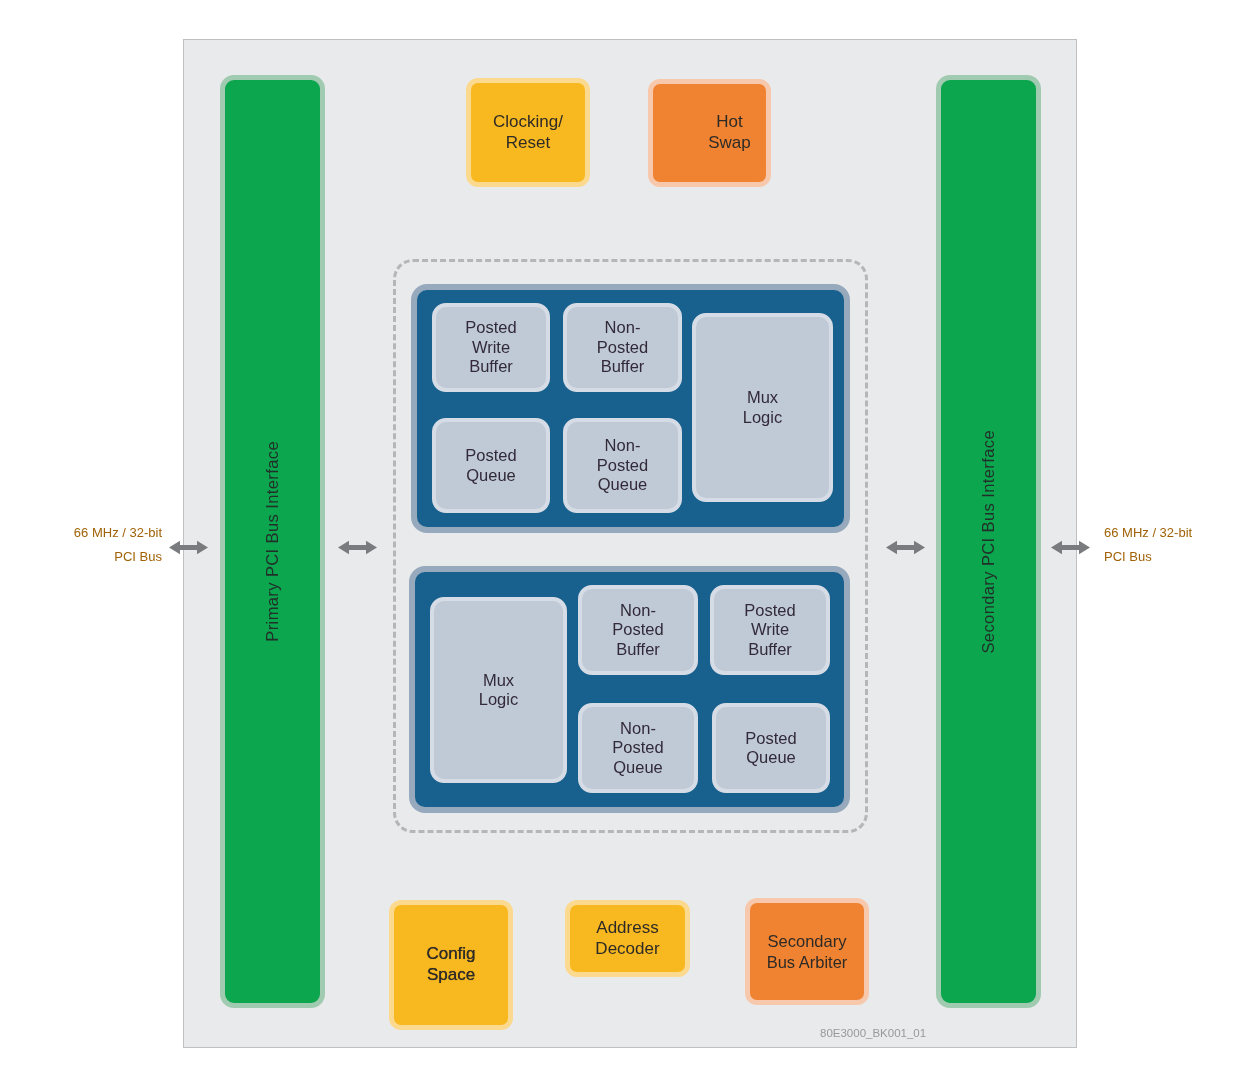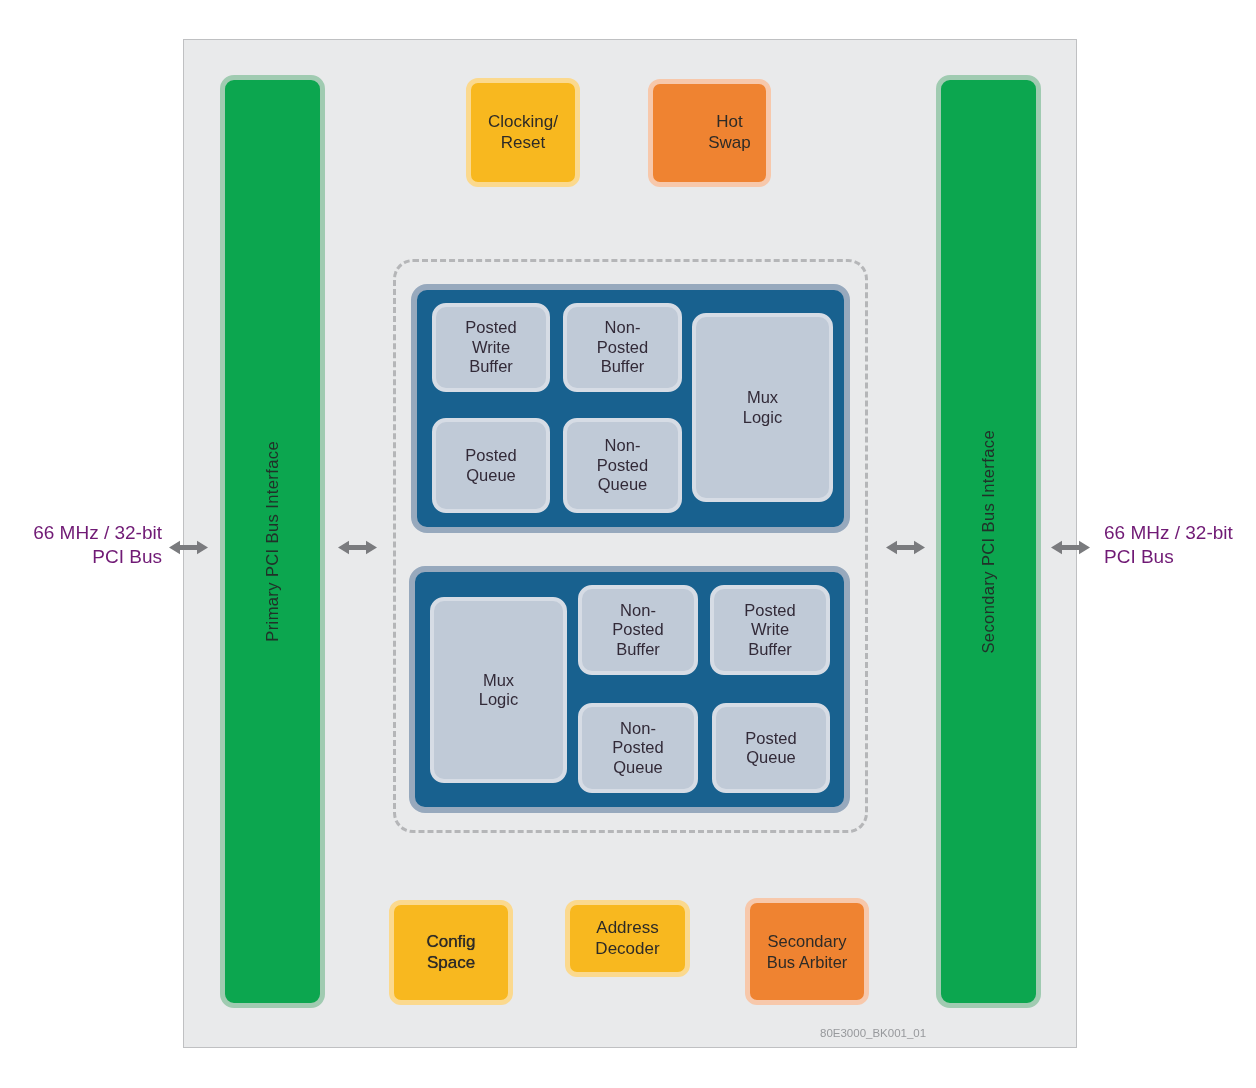--- a/index.html
+++ b/index.html
@@ -33,23 +33,23 @@
 
   
   .block {
     position:absolute; border-radius:12px;
     display:flex; align-items:center; justify-content:center;
     text-align:center; white-space:pre-line;
     font-size:17px; line-height:1.22; color:#2e2b27;
   }
   .yellow { background:#f8b81f; border:5px solid #fbd98e; }
   .orange { background:#ef8331; border:5px solid #f7c8ab; }
-  #clocking-reset { left:466px; top:78px;  width:114px; height:109px; }
+  #clocking-reset { left:466px; top:78px;  width:124px; height:109px; }
   #hot-swap       { left:648px; top:79px;  width:123px; height:108px;padding-left:40px; }
-  #config-space   { left:389px; top:900px; width:124px; height:105px; text-shadow:0 0 0.7px #2e2b27; }
+  #config-space   { left:389px; top:900px; width:124px; height:130px; text-shadow:0 0 0.7px #2e2b27; }
   #address-decoder{ left:565px; top:900px; width:125px; height:77px; }
   #bus-arbiter    { left:745px; top:898px; width:124px; height:107px; font-size:16.5px; }
 
   
   .dashed-region {
     position:absolute; left:393px; top:259px; width:475px; height:574px;
     border:3px dashed #b5b6b8; border-radius:20px;
   }
 
   
@@ -82,22 +82,22 @@
   
   .arrow { position:absolute; width:39px; height:15px; }
   #arrow-left-ext  { left:169px;  top:540px; }
   #arrow-left-int  { left:338px;  top:540px; }
   #arrow-right-int { left:886px;  top:540px; }
   #arrow-right-ext { left:1051px; top:540px; }
   .arrow svg { display:block; width:100%; height:100%; }
 
   
   .bus-label {
-    position:absolute; font-size:19px; line-height:24px;
-    color:#701a75; white-space:pre-line;
+    position:absolute; font-size:13px; line-height:24px;
+    color:#a16207; white-space:pre-line;
   }
   #left-bus-label  { left:18px;   top:521px; width:144px; text-align:right; }
   #right-bus-label { left:1104px; top:521px; width:150px; text-align:left; }
 
   
   .figure-id {
     position:absolute; left:820px; top:1027px; width:250px;
     text-align:left; font-size:11.5px; color:#97999c;
   }
 </style>

